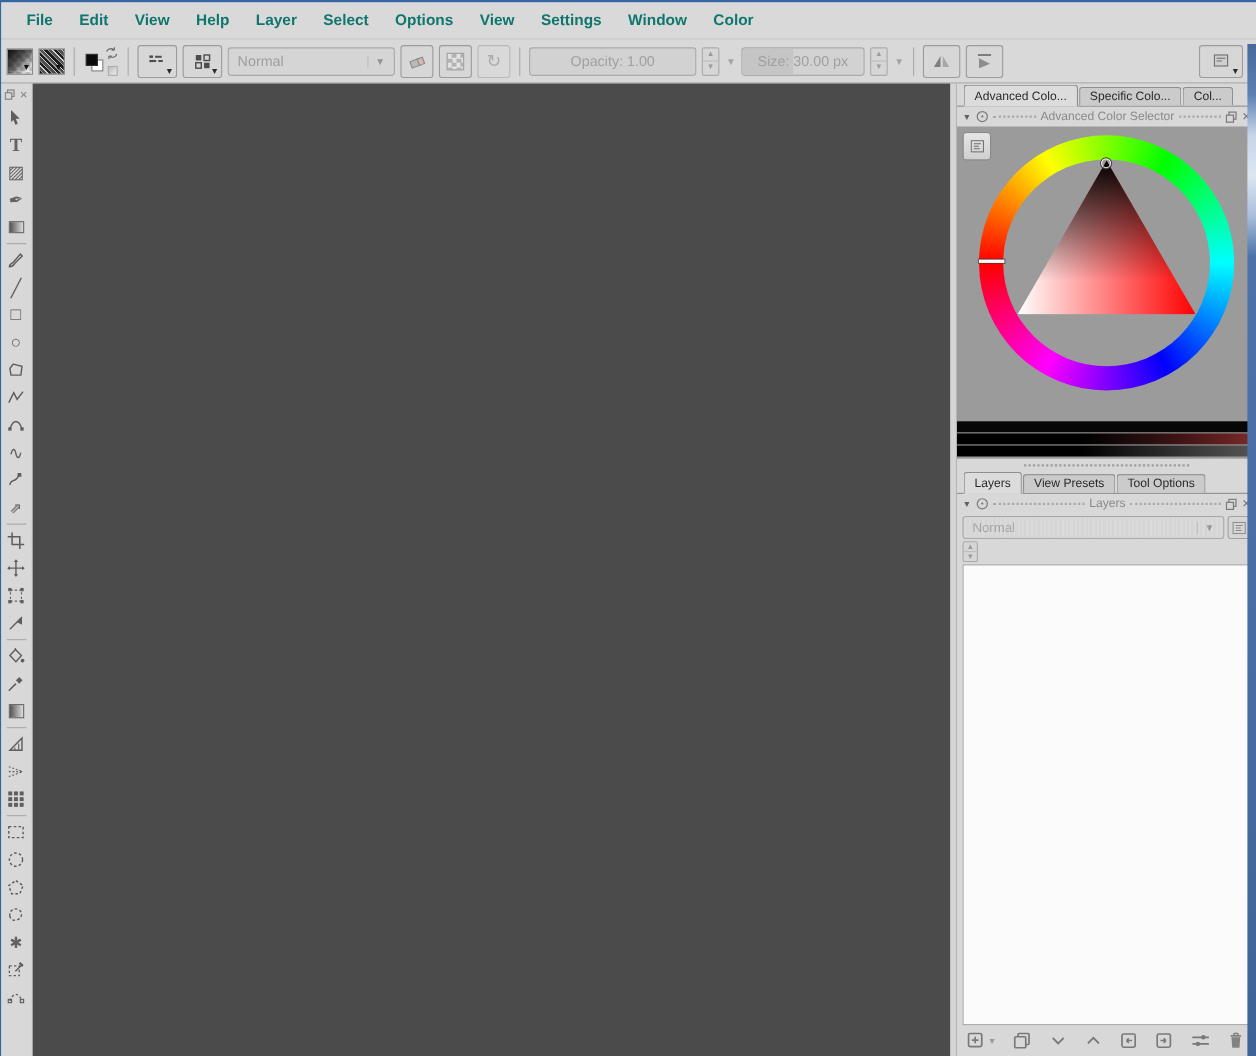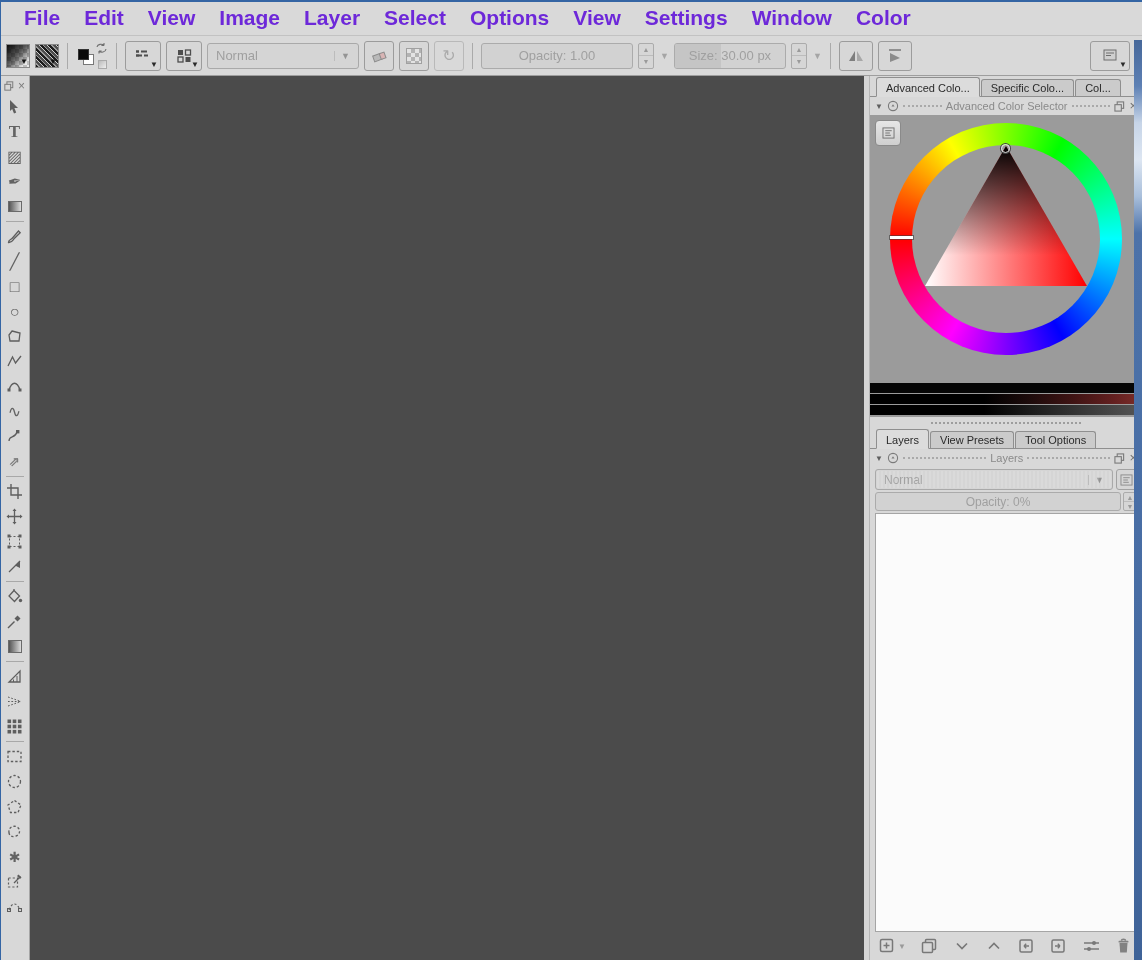--- a/index.html
+++ b/index.html
@@ -7,21 +7,21 @@
   body { font-family:"Liberation Sans", sans-serif; background:#d8d8d8; position:relative; }
 
   
   .edge-top { position:absolute; top:0; left:0; right:0; height:2px; background:#3465a4; z-index:50; }
   .edge-left { position:absolute; top:0; left:0; bottom:0; width:1px; background:#3465a4; z-index:50; }
   .edge-right { position:absolute; top:40px; right:0; bottom:0; width:8px; z-index:50;
     background:linear-gradient(to bottom,#47689a 0%,#5d80b4 5%,#c7d5e8 9%,#dde6f2 13%,#a9bfdb 17%,#4c72a9 21%,#486da4 60%,#3f6398 100%); }
 
   
   .menubar { height:36px; background:#d9d9d9; display:flex; align-items:center; padding-left:13px; gap:2px; border-bottom:1px solid #c2c2c2; }
-  .menu-item { font-size:21px; font-weight:bold; color:#6d28d9; padding:4px 11px; cursor:default; }
+  .menu-item { font-size:14px; font-weight:bold; color:#0f766e; padding:4px 11px; cursor:default; }
 
   
   .toolbar { height:40px; background:#d9d9d9; border-bottom:1px solid #9e9e9e; display:flex; align-items:center; padding:0 6px; gap:5px; }
   .tb-sep { width:1px; height:26px; background:#aaa; margin:0 3px; }
   .tb-btn { height:30px; min-width:30px; border:1px solid #9c9c9c; border-radius:3px; background:#d7d7d7; display:flex; align-items:center; justify-content:center; position:relative; }
   .tb-flat { border-color:#b9b9b9; background:#d9d9d9; }
   .swatch { width:24px; height:24px; border:1px solid #888; position:relative; }
   .swatch .dd { position:absolute; right:1px; bottom:1px; font-size:8px; color:#111; line-height:8px; }
   .grad-swatch { background:
       linear-gradient(135deg,#0a0a0a 0%,rgba(10,10,10,.65) 45%,rgba(10,10,10,0) 85%),
@@ -118,21 +118,21 @@
 <body>
 
 <div class="edge-top"></div>
 <div class="edge-left"></div>
 <div class="edge-right"></div>
 
 <div class="menubar">
   <span class="menu-item">File</span>
   <span class="menu-item">Edit</span>
   <span class="menu-item">View</span>
-  <span class="menu-item">Image</span>
+  <span class="menu-item">Help</span>
   <span class="menu-item">Layer</span>
   <span class="menu-item">Select</span>
   <span class="menu-item">Options</span>
   <span class="menu-item">View</span>
   <span class="menu-item">Settings</span>
   <span class="menu-item">Window</span>
   <span class="menu-item">Color</span>
 </div>
 
 <div class="toolbar">
@@ -488,23 +488,20 @@
       </div>
       <div class="props-btn">
         <svg width="13" height="12" viewBox="0 0 14 13">
             <rect x="1" y="1" width="12" height="11" fill="none" stroke="#8a8a8a"></rect>
             <path d="M3.5 4 h7 M3.5 6.5 h5 M3.5 9 h6" stroke="#8a8a8a"></path>
           </svg>
       </div>
     </div>
 
     <div class="op-row">
-      <div class="slider op-bar">
-          <span>Opacity:  0%</span>
-        </div>
       <div class="spin spin-sm">
           <div>▲</div>
           <div>▼</div>
         </div>
     </div>
 
     <div class="layer-list"></div>
 
     <div class="layer-btns">
       <span class="lb">

